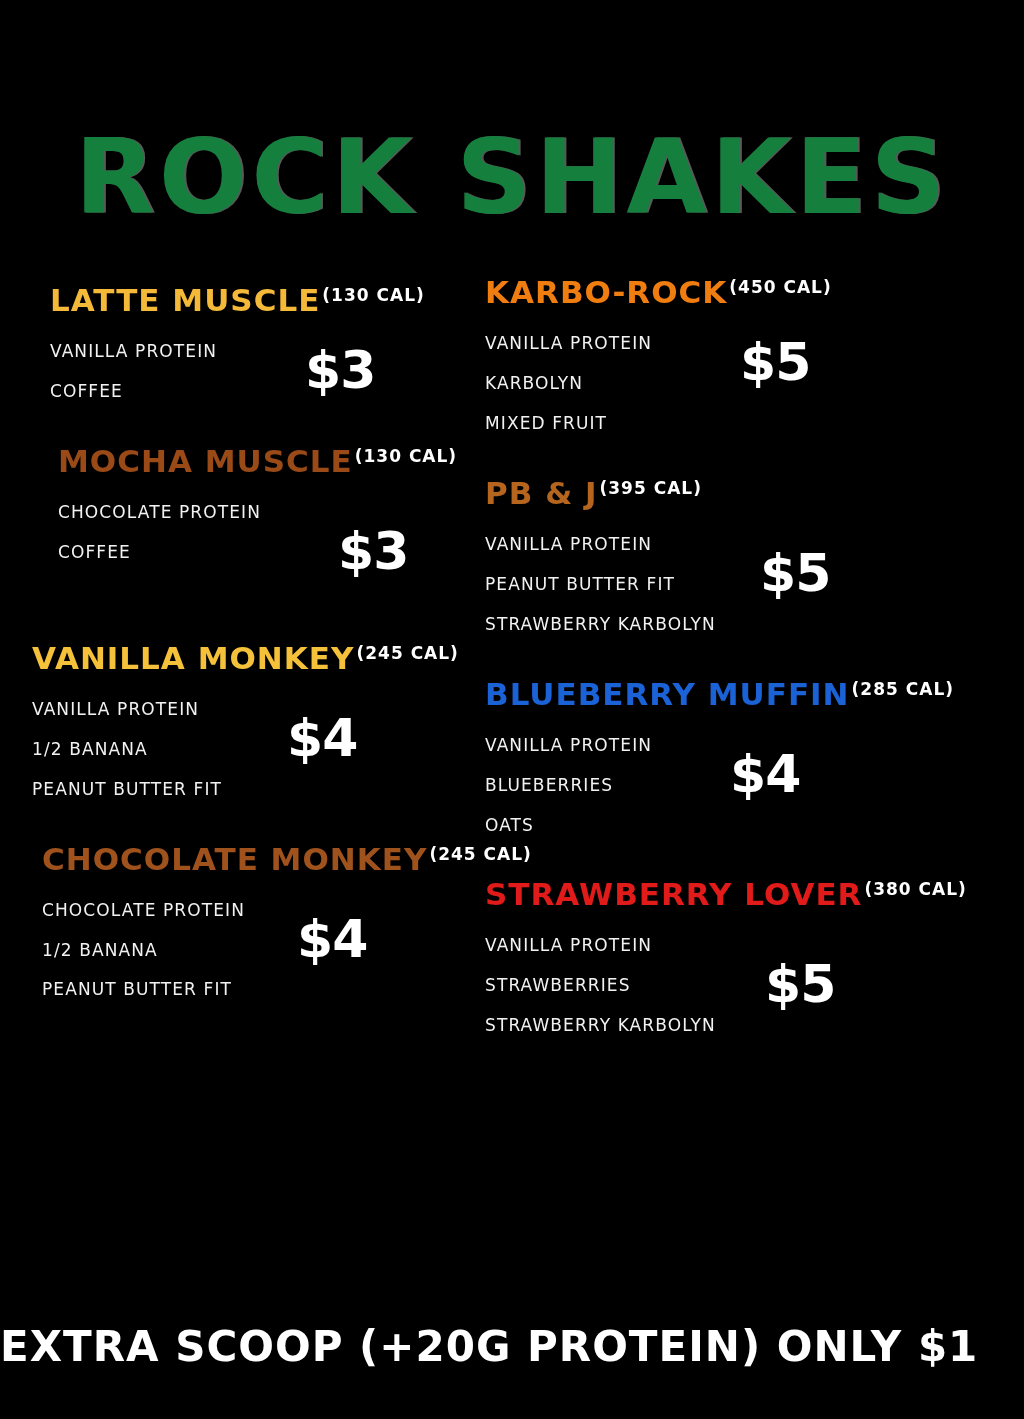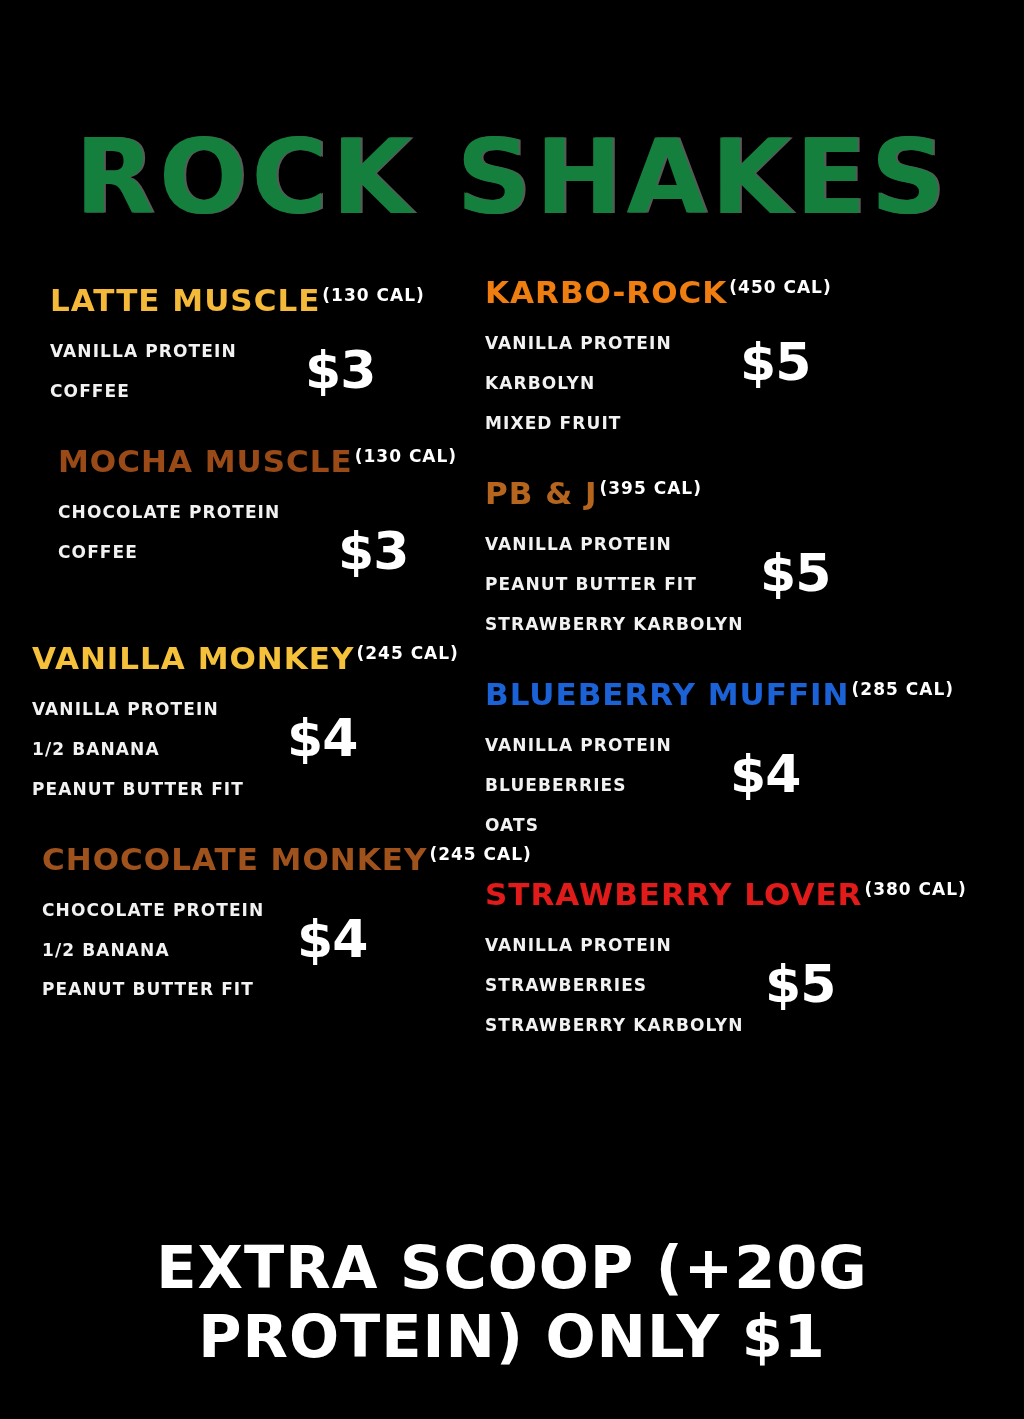--- a/index.html
+++ b/index.html
@@ -68,21 +68,21 @@
     color: #ffffff;
     text-transform: uppercase;
     margin-left: 2px;
   }
   .item-body {
     position: relative;
     min-height: 40px;
   }
   .ingredients {
     font-family: "DejaVu Sans", sans-serif;
-    font-weight: bold;
+    font-weight: normal;
     font-size: 17px;
     letter-spacing: 1.1px;
     text-transform: uppercase;
     color: #f2f2f2;
     line-height: 2.35;
   }
   .price {
     position: absolute;
     font-family: "DejaVu Sans", sans-serif;
     font-weight: bold;
@@ -97,24 +97,24 @@
   .p-b { top: 32px; left: 280px; }
   .p-c { top: 22px; left: 255px; }
   .p-d { top: 32px; left: 255px; }
 
   
   .footer {
     position: absolute;
     bottom: 48px;
     left: 0;
     width: 100%;
-    text-align: center;
-    font-family: "DejaVu Sans", sans-serif;
-    font-weight: bold;
-    font-size: 59px;
+    text-align: left;
+    font-family: "DejaVu Sans", sans-serif;
+    font-weight: bold;
+    font-size: 42px;
     letter-spacing: 1px;
     text-transform: uppercase;
     color: #ffffff;
   }
 
   
   .indent-1 { margin-left: 18px; }
   .indent-2 { margin-left: 10px; }
   .indent-3 { margin-left: 26px; }
 </style>

